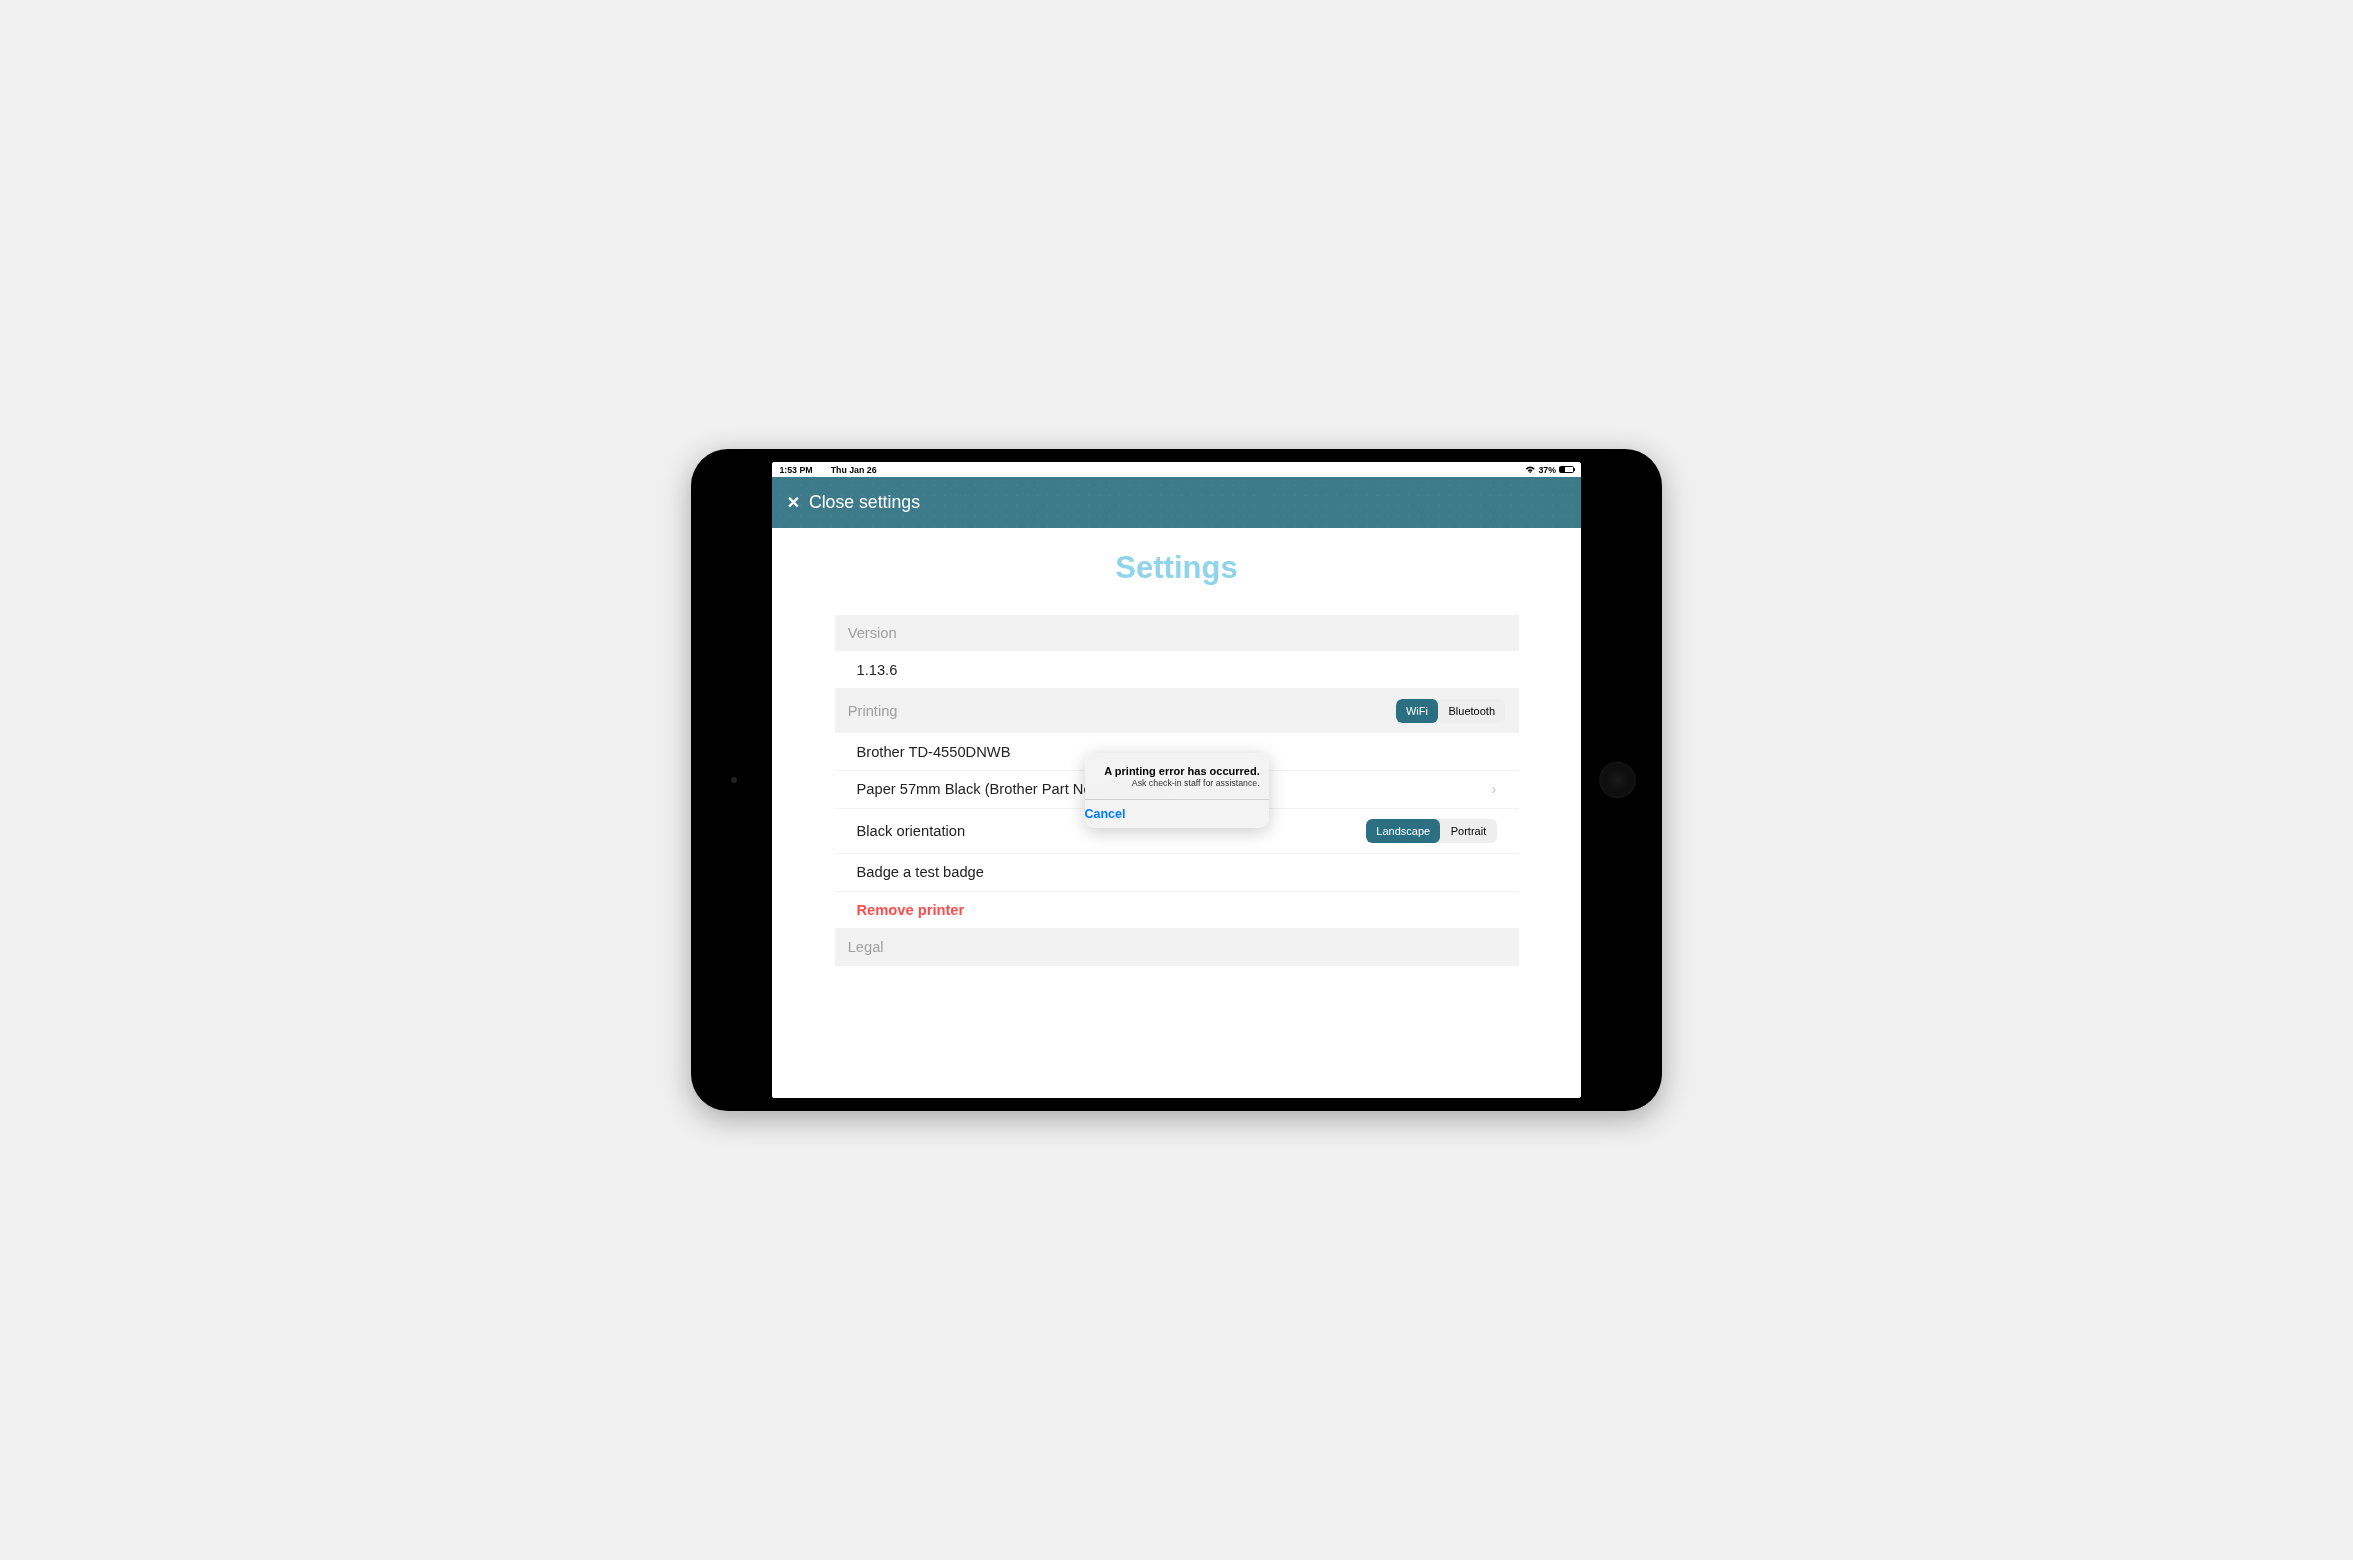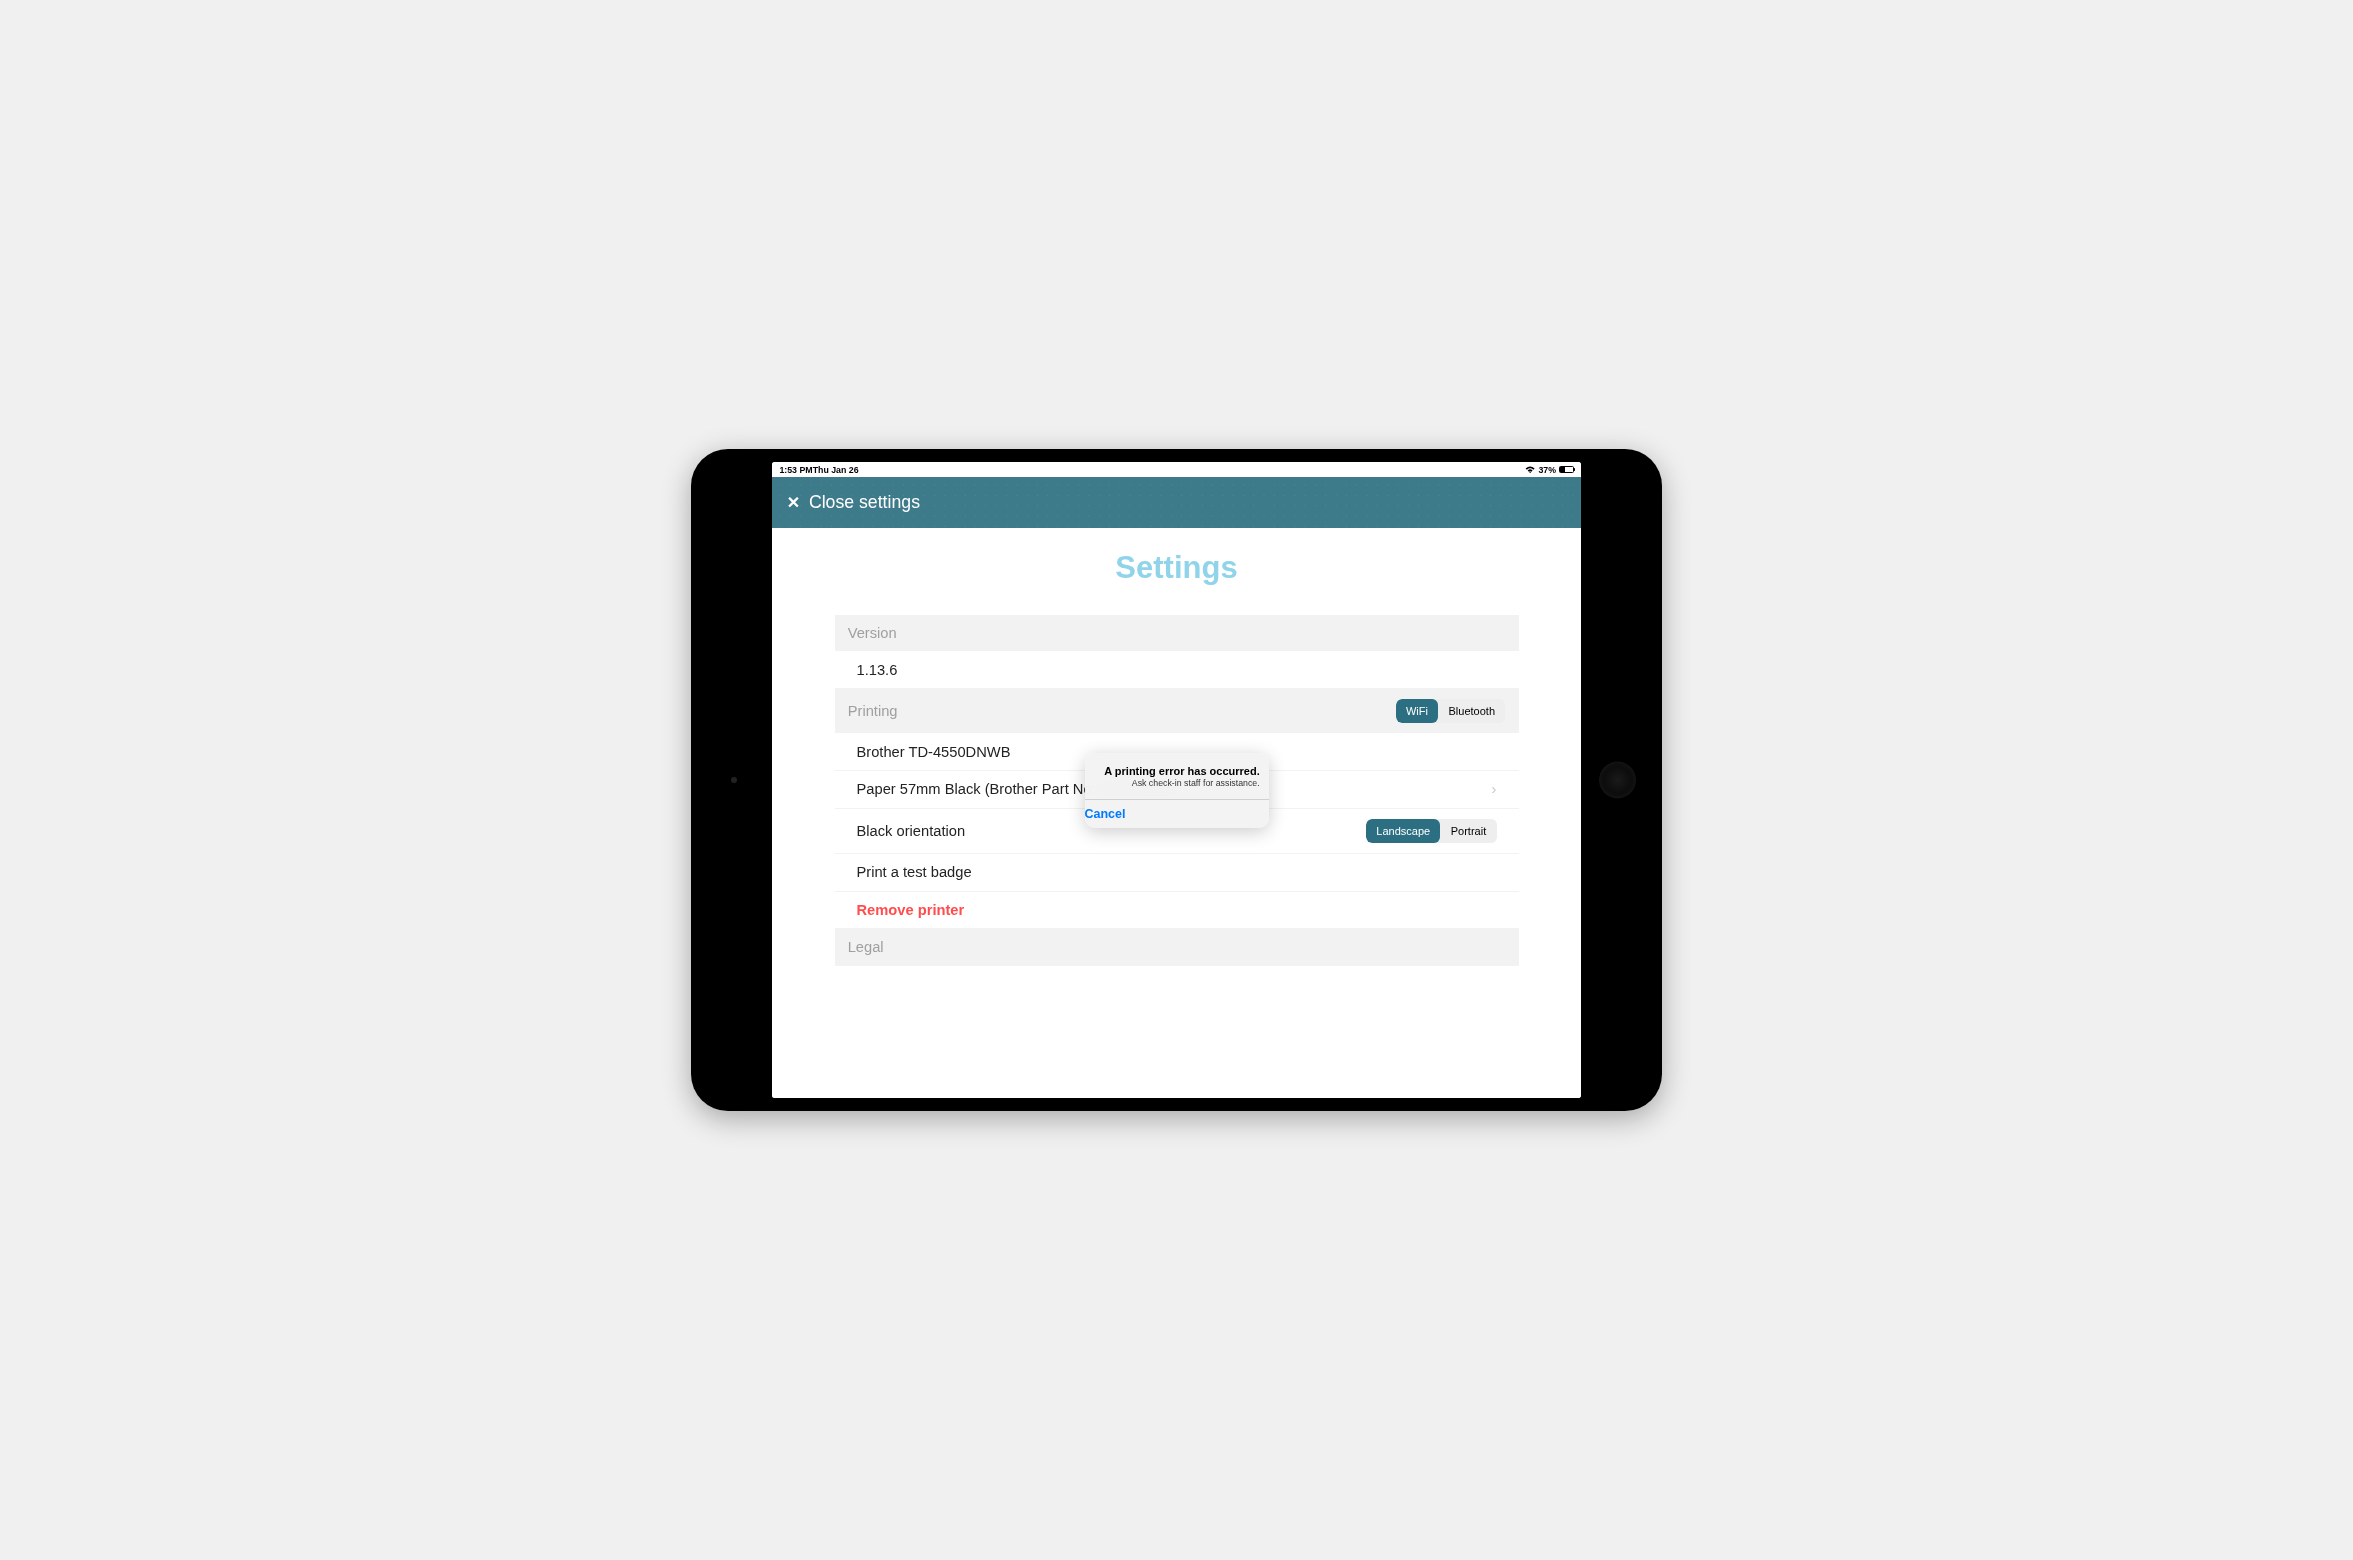--- a/index.html
+++ b/index.html
@@ -53,21 +53,21 @@
   .status-bar {
     height: 14.7px;
     background: #fff;
     display: flex;
     align-items: center;
     padding: 0 7.4px;
     font-size: 8.8px;
     font-weight: 600;
     color: #000;
   }
-  .status-left { display: flex; gap: 0; }
+  .status-left { display: flex; gap: 18px; }
   .status-right { margin-left: auto; display: flex; align-items: center; gap: 2.9px; }
   .wifi-icon { width: 10.3px; height: 7.4px; }
   .battery-icon { width: 14.7px; height: 7.4px; border: 0.7px solid #000; border-radius: 1.5px; position: relative; }
   .battery-icon::after { content:''; position:absolute; right:-2.2px; top:1.5px; width:1.5px; height:2.9px; background:#000; border-radius:0 0.7px 0.7px 0; }
   .battery-fill { height:100%; background:#000; width:37%; }
 
   .app-header {
     background: #3d7a8a;
     background-image: radial-gradient(circle, rgba(255,255,255,0.12) 0.7px, transparent 0.7px);
     background-size: 10.3px 10.3px;
@@ -227,21 +227,21 @@
 
         <div class="row">
           <span>Black orientation</span>
           <div class="segmented">
             <div class="seg active">Landscape</div>
             <div class="seg">Portrait</div>
           </div>
         </div>
 
         <div class="row">
-          <span>Print a test badge</span>
+          <span>Badge a test badge</span>
         </div>
 
         <div class="row danger">
           <span>Remove printer</span>
         </div>
 
         <div class="section-header">
           <span>Legal</span>
         </div>
 

